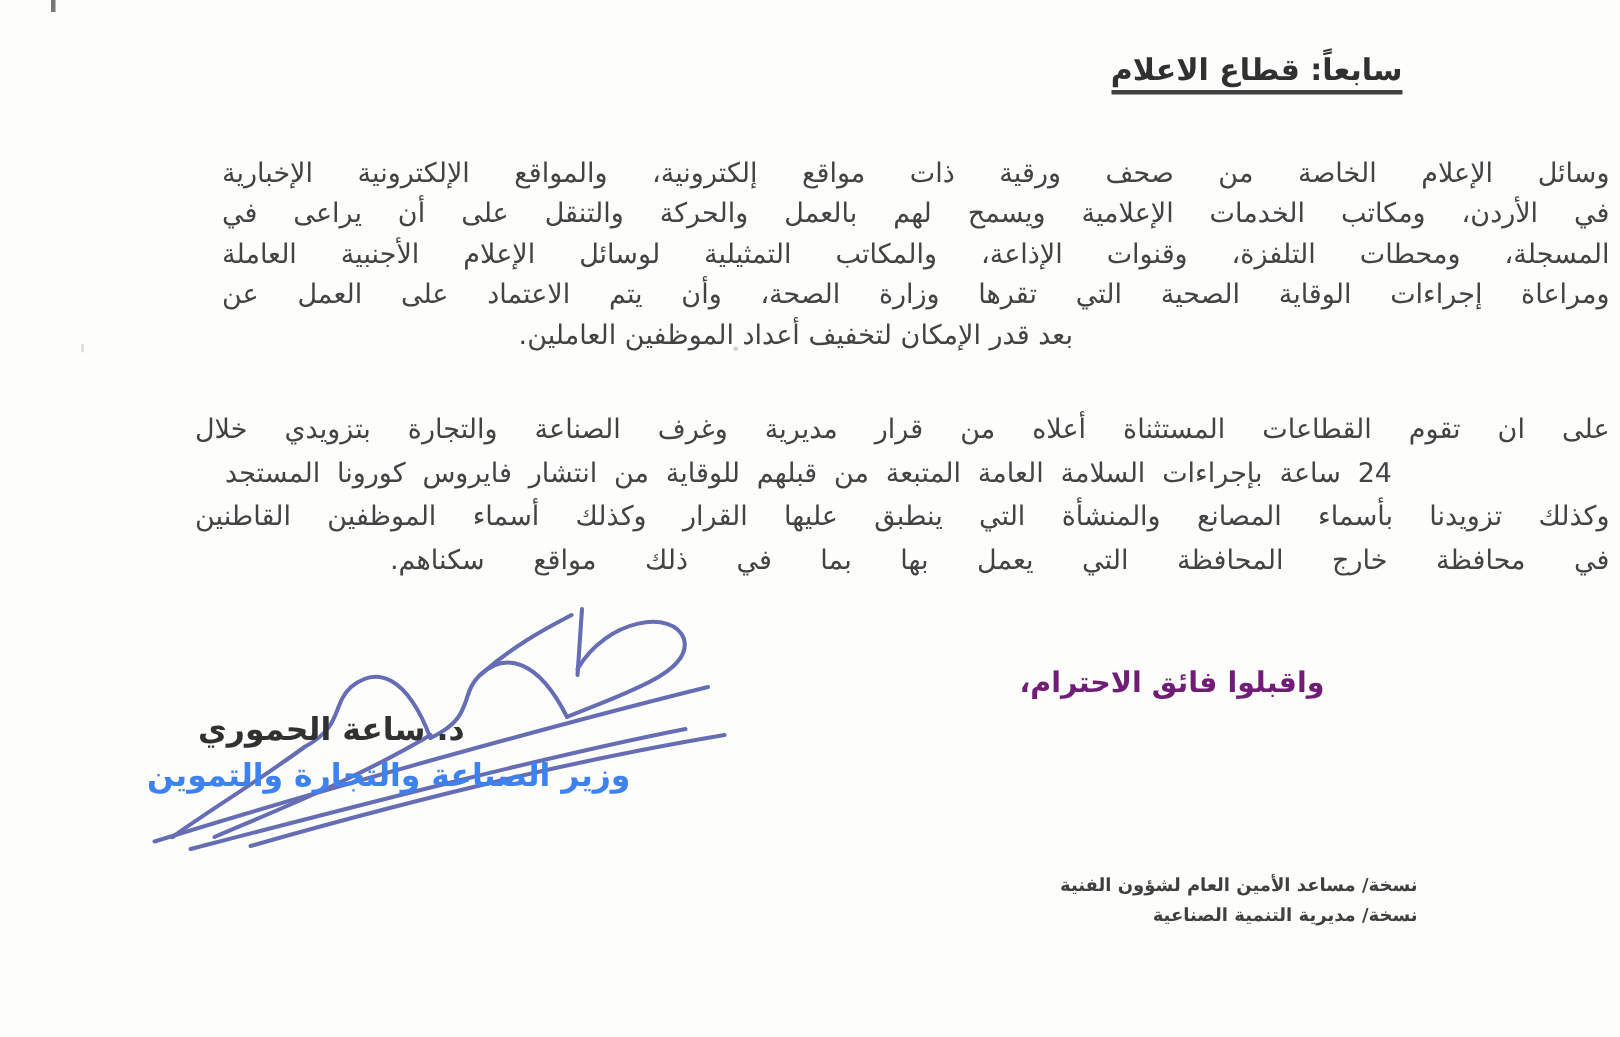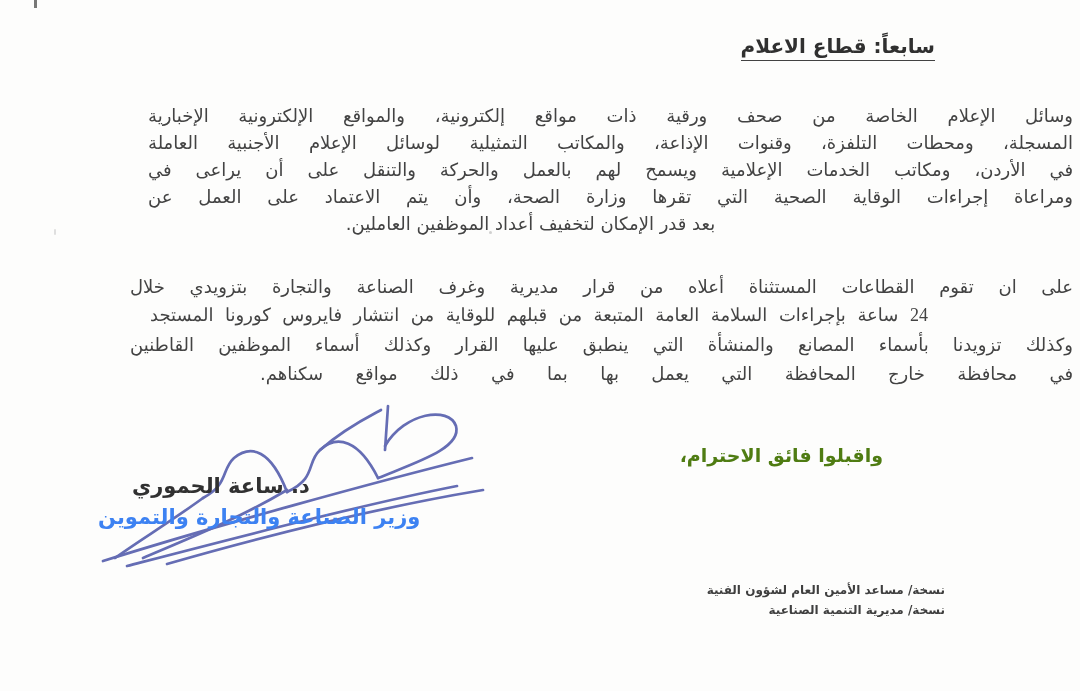--- a/index.html
+++ b/index.html
@@ -8,33 +8,33 @@
     background:#fdfdfc;
     font-family:"DejaVu Sans",sans-serif;
   }
   .page{
     position:absolute;inset:0;direction:rtl;color:#3a3a3a;
     filter:blur(.28px) contrast(.97);
   }
   .heading{
     position:absolute;top:34px;right:145px;
     font-size:20px;font-weight:bold;color:#2e2e2e;
-    border-bottom:1px solid #404040;padding-bottom:2px;
+    border-bottom:3px solid #404040;padding-bottom:2px;
     letter-spacing:.2px;
   }
   .para{position:absolute;font-size:18px;color:#414141;}
   .para1{top:102px;right:7px;left:148px;line-height:27px;}
   .para2{top:272px;right:7px;left:130px;line-height:29px;}
   .ln{text-align:justify;text-align-last:justify;-moz-text-align-last:justify;white-space:nowrap;}
   .ln.center{text-align:center;text-align-last:center;padding-left:0;padding-right:160px;}
-  .ln.indent-right{margin-right:145px;margin-left:20px;font-family:Liberation Serif, serif;}
+  .ln.indent-right{margin-right:145px;margin-left:20px;}
   .ln.indent-left{margin-left:130px;}
   .closing{
     position:absolute;top:444px;right:197px;
-    font-size:19px;font-weight:bold;color:#4d7c0f;margin-left:28px;
+    font-size:19px;font-weight:bold;color:#701a75;margin-left:28px;
   }
   .sig-name{
     position:absolute;top:474px;left:132px;
     font-size:21px;font-weight:bold;color:#2f2f2f;white-space:nowrap;
   }
   .sig-title{
     position:absolute;top:505px;left:98px;
     font-size:21px;font-weight:bold;color:#3b82f6;white-space:nowrap;
   }
   .sig-ink{position:absolute;top:398px;left:75px;width:420px;height:175px;opacity:.88;}
@@ -57,22 +57,22 @@
 <div class="page">
 
   <div class="artifact-topline"></div>
   <div class="speck speck-a"></div>
   <div class="speck speck-b"></div>
 
   <div class="heading">سابعاً: قطاع الاعلام</div>
 
   <div class="para para1">
     <div class="ln">وسائل الإعلام الخاصة من صحف ورقية ذات مواقع إلكترونية، والمواقع الإلكترونية الإخبارية</div>
+    <div class="ln">في الأردن، ومكاتب الخدمات الإعلامية ويسمح لهم بالعمل والحركة والتنقل على أن يراعى في</div>
     <div class="ln">المسجلة، ومحطات التلفزة، وقنوات الإذاعة، والمكاتب التمثيلية لوسائل الإعلام الأجنبية العاملة</div>
-    <div class="ln">في الأردن، ومكاتب الخدمات الإعلامية ويسمح لهم بالعمل والحركة والتنقل على أن يراعى في</div>
     <div class="ln">ومراعاة إجراءات الوقاية الصحية التي تقرها وزارة الصحة، وأن يتم الاعتماد على العمل عن</div>
     <div class="ln center">بعد قدر الإمكان لتخفيف أعداد الموظفين العاملين.</div>
   </div>
 
   <div class="para para2">
     <div class="ln">على ان تقوم القطاعات المستثناة أعلاه من قرار مديرية وغرف الصناعة والتجارة بتزويدي خلال</div>
     <div class="ln indent-right">24 ساعة بإجراءات السلامة العامة المتبعة من قبلهم للوقاية من انتشار فايروس كورونا المستجد</div>
     <div class="ln">وكذلك تزويدنا بأسماء المصانع والمنشأة التي ينطبق عليها القرار وكذلك أسماء الموظفين القاطنين</div>
     <div class="ln indent-left">في محافظة خارج المحافظة التي يعمل بها بما في ذلك مواقع سكناهم.</div>
   </div>

